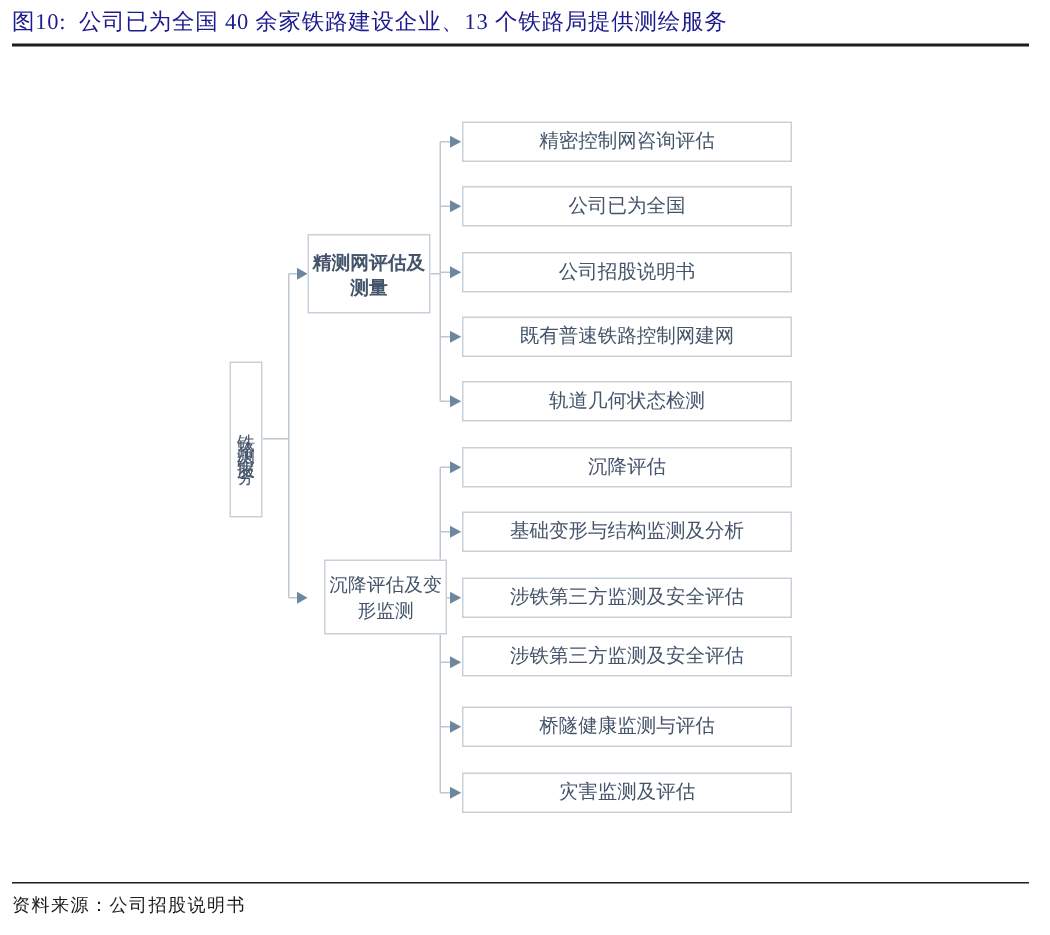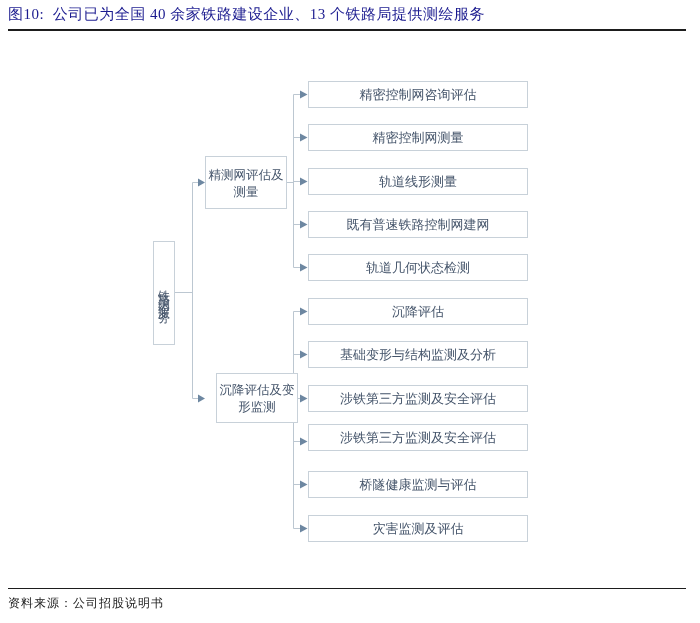--- a/index.html
+++ b/index.html
@@ -30,21 +30,21 @@
     text-align:center;
   }
   .root-node{
     left:153px;top:241px;width:22px;height:104px;
     font-size:12px;line-height:12px;
   }
   .root-node .vtext{writing-mode:vertical-rl;letter-spacing:4.5px;}
   .branch-node{
     left:205px;width:82px;font-size:12.5px;line-height:17px;padding:0 1px;
   }
-  .branch-1{top:156px;height:53px;}
+  .branch-1{top:156px;height:53px;font-weight:bold;}
   .branch-2{top:373px;height:50px;margin-left:11px;}
   .leaf-node{
     left:308px;width:220px;height:27px;font-size:13px;line-height:15px;
   }
 </style>
 </head>
 <body>
 
 <div class="figure-title">图10:  公司已为全国 40 余家铁路建设企业、13 个铁路局提供测绘服务</div>
 <div class="rule-top"></div>
@@ -85,24 +85,24 @@
     <span>精测网评估及测量</span>
   </div>
   <div class="node branch-node branch-2">
     <span>沉降评估及变形监测</span>
   </div>
 
   <div class="node leaf-node" style="top:81px">
     <span>精密控制网咨询评估</span>
   </div>
   <div class="node leaf-node" style="top:124px">
-    <span>精密控制网测量</span>
+    <span>公司已为全国</span>
   </div>
   <div class="node leaf-node" style="top:168px">
-    <span>轨道线形测量</span>
+    <span>公司招股说明书</span>
   </div>
   <div class="node leaf-node" style="top:211px">
     <span>既有普速铁路控制网建网</span>
   </div>
   <div class="node leaf-node" style="top:254px">
     <span>轨道几何状态检测</span>
   </div>
 
   <div class="node leaf-node" style="top:298px">
     <span>沉降评估</span>

